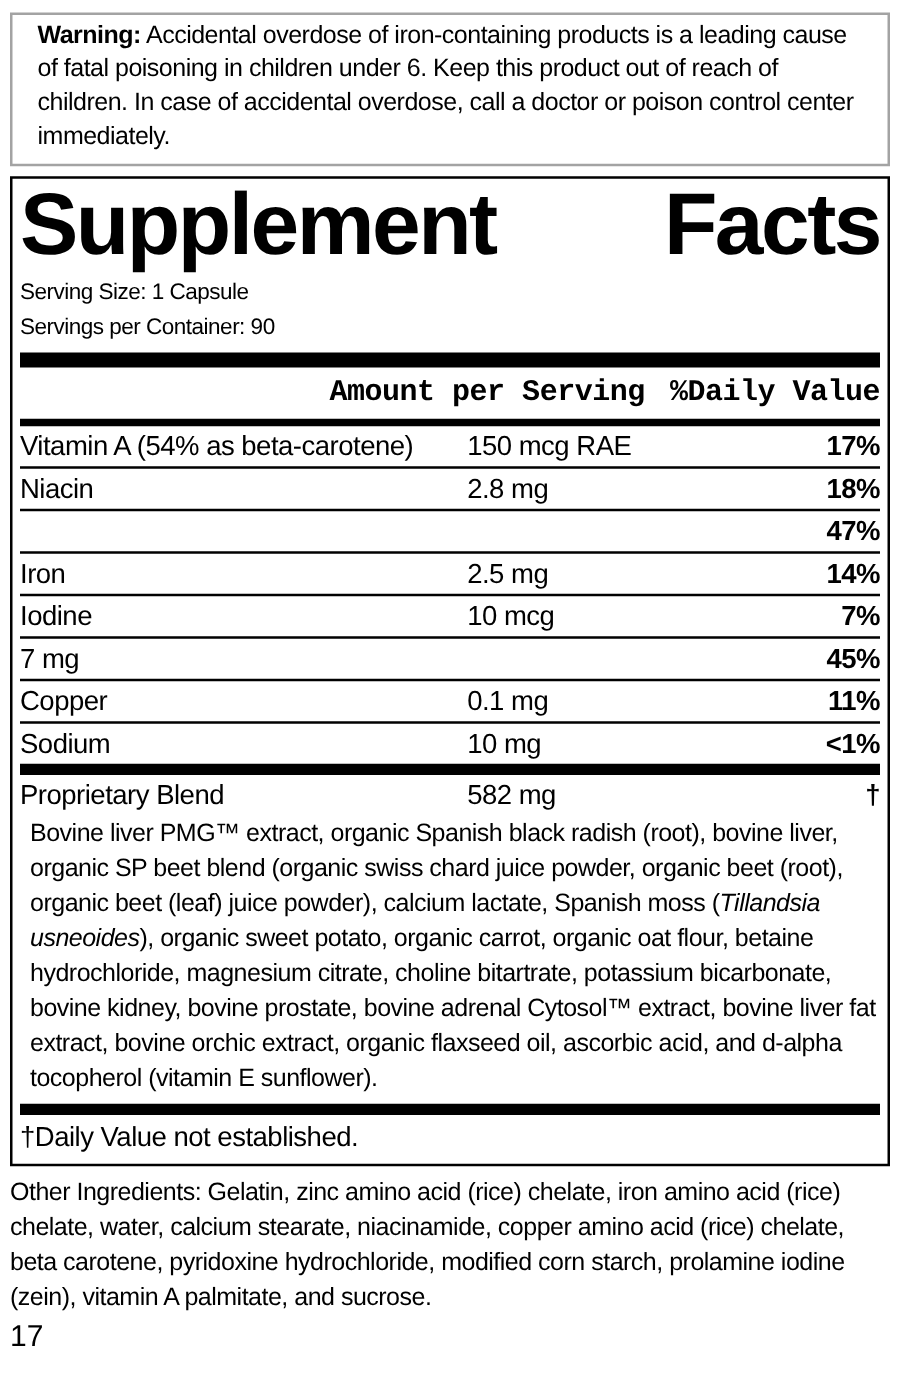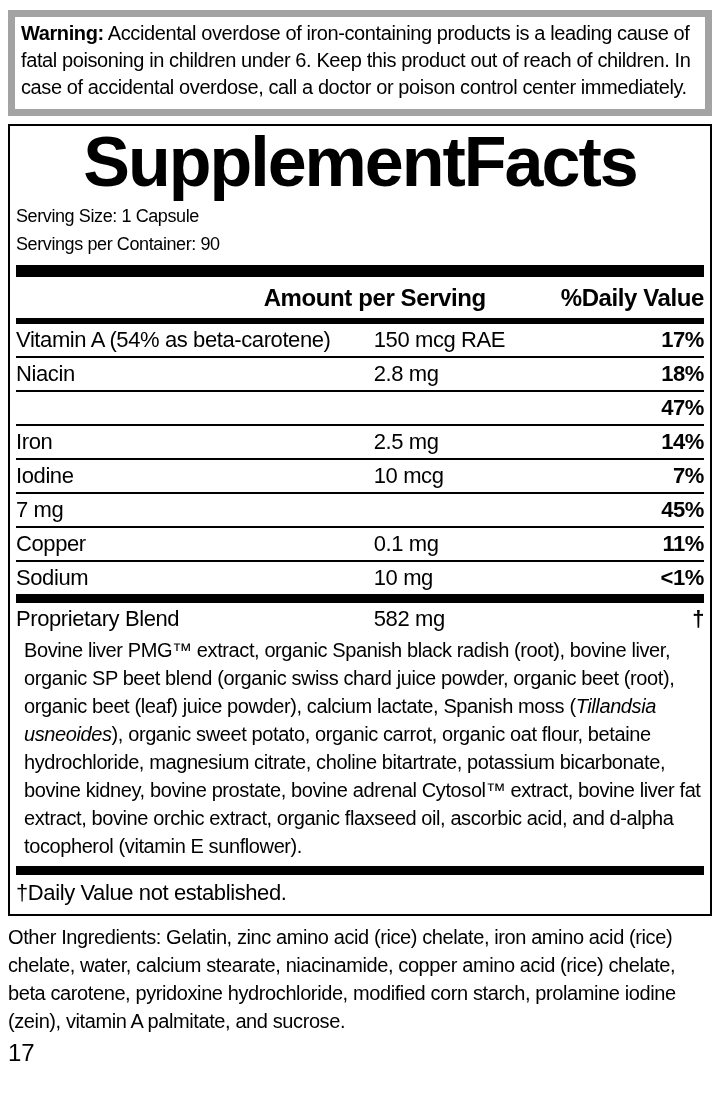--- a/index.html
+++ b/index.html
@@ -5,43 +5,43 @@
   * { box-sizing: border-box; }
   html, body { margin: 0; padding: 0; }
   body {
     width: 720px; height: 1106px; overflow: hidden;
     background: #ffffff; color: #000000;
     font-family: "Liberation Sans", sans-serif;
   }
   .page { padding: 10px 8px 0; }
 
   
-  .warning-box { border: 7px solid #a3a3a3; padding: 3px 6px 8px; }
+  .warning-box { border: 2px solid #a3a3a3; padding: 3px 20px 8px; }
   .warning-text { margin: 0; font-size: 20px; line-height: 27px; letter-spacing: -0.4px; }
   .warning-label { font-weight: bold; }
 
   
   .facts-panel { border: 2px solid #000; margin-top: 8px; padding: 5px 6px 4px; }
   .facts-title {
-    display: flex; justify-content: center;
+    display: flex; justify-content: space-between;
     margin: 0; font-size: 70px; line-height: 62px;
     font-weight: bold; letter-spacing: -2px; white-space: nowrap;
   }
   .serving-block { margin-top: 9px; }
   .serving-line { margin: 0; font-size: 18px; line-height: 28px; letter-spacing: -0.4px; }
 
   .bar { background: #000; }
   .bar-thick  { height: 12px; margin-top: 7px; }
   .bar-medium { height: 6px; }
   .bar-heavy  { height: 9px; }
 
   .header-row {
     display: flex; align-items: baseline;
     font-weight: bold; font-size: 24px; line-height: 26px;
-    padding: 8px 0 7px; letter-spacing: -0.4px;
+    padding: 8px 0 7px; letter-spacing: -0.4px; font-family: Liberation Mono, monospace;
   }
   .header-amount { margin-left: 36%; }
   .header-dv { margin-left: auto; }
 
   .nrow, .blend-row {
     display: flex; align-items: baseline;
     font-size: 22px; line-height: 26px; letter-spacing: -0.4px;
     padding: 3px 0 3px;
   }
   .nrow + .nrow { border-top: 2px solid #000; }

